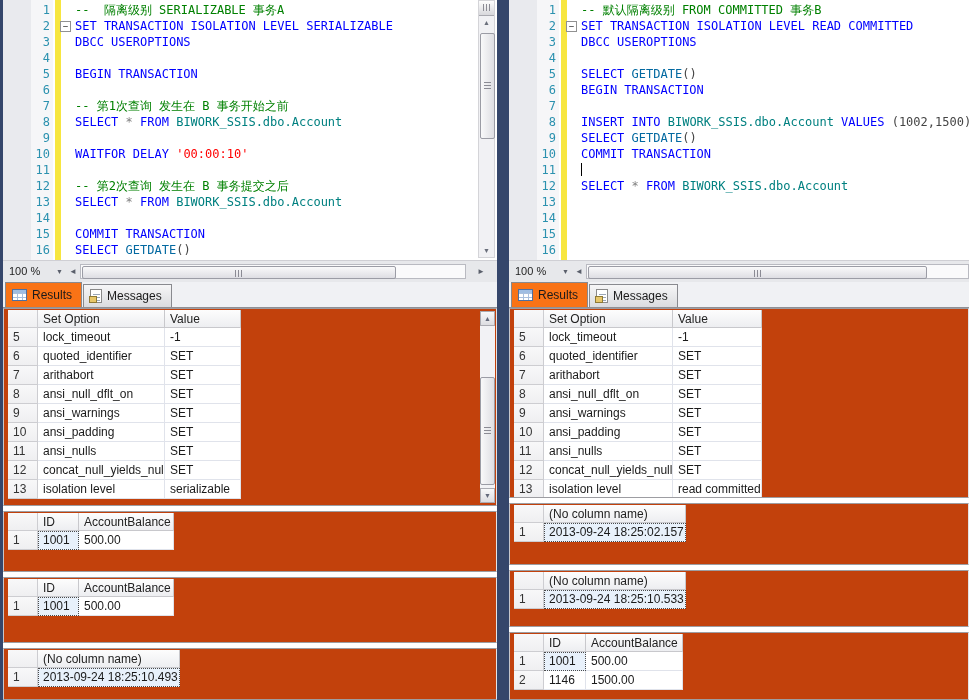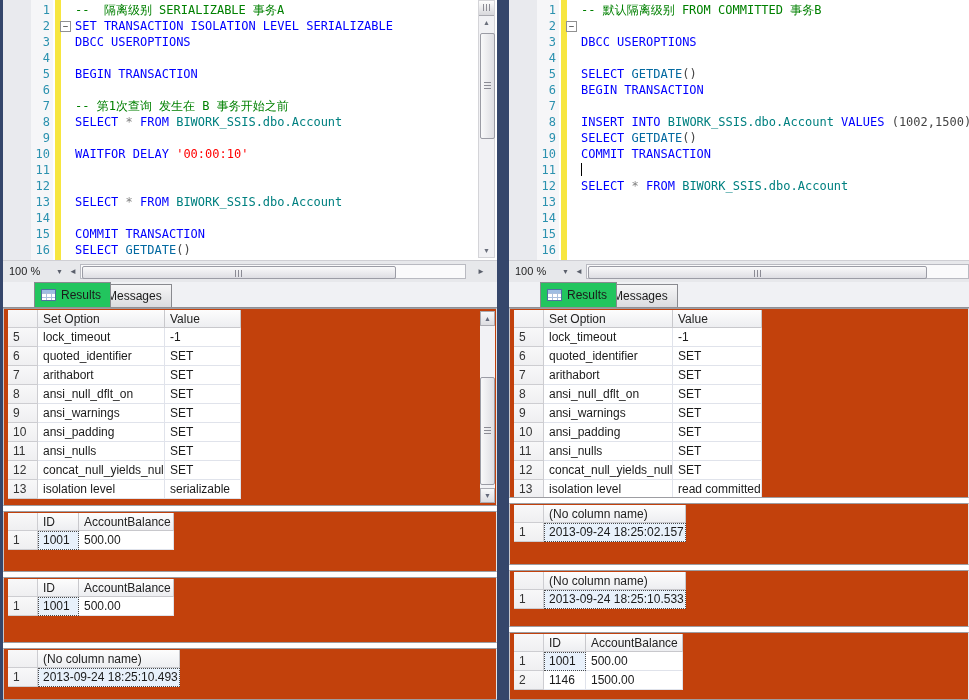--- a/index.html
+++ b/index.html
@@ -49,21 +49,21 @@
   .hl{left:66px;} .hr{right:12px;}
   .htrack{position:absolute;left:77px;top:3px;height:15px;background:#FAFAFB;border:1px solid #B9BAC1;box-sizing:border-box;}
   .track-l{right:31px;} .track-r{right:0;}
   .hthumb{position:absolute;left:1px;top:1px;height:11px;border:1px solid #9B9CA5;border-radius:2px;
           background:linear-gradient(#F9F9FA,#DEDEE3);}
 
   
   .tabstrip{position:absolute;left:0;right:0;top:282px;height:26px;background:#F0F1F4;border-bottom:1px solid #909095;box-sizing:border-box;}
   .tab{position:absolute;bottom:0;height:23px;display:flex;align-items:center;gap:5px;padding:0 9px 0 6px;
        box-sizing:border-box;border:1px solid #898A8F;border-bottom:none;background:linear-gradient(#F6F6F7,#DBDCDF);}
-  .tab.active{height:25px;background:#22c55e;z-index:2;margin-left:29px;}
+  .tab.active{height:25px;background:#f97316;z-index:2;}
   .tab-label{font-size:12px;color:#1B1B1B;}
   .tab1{left:2px;} .tab2{left:80px;}
   .icon-results{width:15px;height:12px;box-sizing:border-box;border:1px solid #4F6F9F;background:
       linear-gradient(#9FBDE2 0 3px,rgba(0,0,0,0) 3px),
       repeating-linear-gradient(to right,rgba(0,0,0,0) 0 4px,#A9BFDD 4px 5px),
       repeating-linear-gradient(to bottom,rgba(0,0,0,0) 0 3px,#A9BFDD 3px 4px),#fff;}
   .icon-messages{position:relative;width:12px;height:14px;box-sizing:border-box;border:1px solid #8A8A8A;background:
       repeating-linear-gradient(to bottom,rgba(0,0,0,0) 0 2px,#9AA7B8 2px 3px) 2px 2px/7px 9px no-repeat,#fff;}
   .note-badge{position:absolute;left:-2px;bottom:-1px;width:6px;height:5px;background:#E8C76A;border:1px solid #8F7A35;}
 
@@ -104,21 +104,21 @@
           <div class="line" style="top: 18px;"><span class="lnum">2</span><div class="fold-box">−</div><span class="ltext"><span class="tk-k">SET TRANSACTION ISOLATION LEVEL SERIALIZABLE</span></span></div>
           <div class="line" style="top: 34px;"><span class="lnum">3</span><span class="ltext"><span class="tk-k">DBCC USEROPTIONS</span></span></div>
           <div class="line" style="top: 50px;"><span class="lnum">4</span><span class="ltext"></span></div>
           <div class="line" style="top: 66px;"><span class="lnum">5</span><span class="ltext"><span class="tk-k">BEGIN TRANSACTION</span></span></div>
           <div class="line" style="top: 82px;"><span class="lnum">6</span><span class="ltext"></span></div>
           <div class="line" style="top: 98px;"><span class="lnum">7</span><span class="ltext"><span class="tk-c">-- 第1次查询 发生在 B 事务开始之前</span></span></div>
           <div class="line" style="top: 114px;"><span class="lnum">8</span><span class="ltext"><span class="tk-k">SELECT </span><span class="tk-o">* </span><span class="tk-k">FROM </span><span class="tk-i">BIWORK_SSIS.dbo.Account</span></span></div>
           <div class="line" style="top: 130px;"><span class="lnum">9</span><span class="ltext"></span></div>
           <div class="line" style="top: 146px;"><span class="lnum">10</span><span class="ltext"><span class="tk-k">WAITFOR DELAY </span><span class="tk-s">'00:00:10'</span></span></div>
           <div class="line" style="top: 162px;"><span class="lnum">11</span><span class="ltext"></span></div>
-          <div class="line" style="top: 178px;"><span class="lnum">12</span></div>
+          <div class="line" style="top: 178px;"><span class="lnum">12</span><span class="ltext"><span class="tk-c">-- 第2次查询 发生在 B 事务提交之后</span></span></div>
           <div class="line" style="top: 194px;"><span class="lnum">13</span><span class="ltext"><span class="tk-k">SELECT </span><span class="tk-o">* </span><span class="tk-k">FROM </span><span class="tk-i">BIWORK_SSIS.dbo.Account</span></span></div>
           <div class="line" style="top: 210px;"><span class="lnum">14</span><span class="ltext"></span></div>
           <div class="line" style="top: 226px;"><span class="lnum">15</span><span class="ltext"><span class="tk-k">COMMIT TRANSACTION</span></span></div>
           <div class="line" style="top: 242px;"><span class="lnum">16</span><span class="ltext"><span class="tk-k">SELECT </span><span class="tk-f">GETDATE</span><span class="tk-p">()</span></span></div>
           <div class="line" style="top: 258px;"><span class="lnum">17</span><span class="ltext"></span></div>
         </div>
       <div class="vscroll">
         <div class="vsplit">
             <div class="grip-v"></div>
           </div>
@@ -267,21 +267,21 @@
       </div>
   </div>
 
   <div class="pane pane-right">
     <div class="editor">
       <div class="gutter-margin"></div>
       <div class="gutter-nums"></div>
       <div class="change-bar" style="background:#F7E63F"></div>
       <div class="code-lines">
           <div class="line" style="top: 2px;"><span class="lnum">1</span><span class="ltext"><span class="tk-c">-- 默认隔离级别 FROM COMMITTED 事务B</span></span></div>
-          <div class="line" style="top: 18px;"><span class="lnum">2</span><div class="fold-box">−</div></div>
+          <div class="line" style="top: 18px;"><span class="lnum">2</span><div class="fold-box">−</div><span class="ltext"><span class="tk-k">SET TRANSACTION ISOLATION LEVEL READ COMMITTED</span></span></div>
           <div class="line" style="top: 34px;"><span class="lnum">3</span><span class="ltext"><span class="tk-k">DBCC USEROPTIONS</span></span></div>
           <div class="line" style="top: 50px;"><span class="lnum">4</span><span class="ltext"></span></div>
           <div class="line" style="top: 66px;"><span class="lnum">5</span><span class="ltext"><span class="tk-k">SELECT </span><span class="tk-f">GETDATE</span><span class="tk-p">()</span></span></div>
           <div class="line" style="top: 82px;"><span class="lnum">6</span><span class="ltext"><span class="tk-k">BEGIN TRANSACTION</span></span></div>
           <div class="line" style="top: 98px;"><span class="lnum">7</span><span class="ltext"></span></div>
           <div class="line" style="top: 114px;"><span class="lnum">8</span><span class="ltext"><span class="tk-k">INSERT INTO </span><span class="tk-i">BIWORK_SSIS.dbo.Account</span><span class="tk-k"> VALUES </span><span class="tk-p">(1002,1500)</span></span></div>
           <div class="line" style="top: 130px;"><span class="lnum">9</span><span class="ltext"><span class="tk-k">SELECT </span><span class="tk-f">GETDATE</span><span class="tk-p">()</span></span></div>
           <div class="line" style="top: 146px;"><span class="lnum">10</span><span class="ltext"><span class="tk-k">COMMIT TRANSACTION</span></span></div>
           <div class="line" style="top: 162px;"><span class="lnum">11</span><span class="ltext"></span><div class="caret"></div></div>
           <div class="line" style="top: 178px;"><span class="lnum">12</span><span class="ltext"><span class="tk-k">SELECT </span><span class="tk-o">* </span><span class="tk-k">FROM </span><span class="tk-i">BIWORK_SSIS.dbo.Account</span></span></div>

